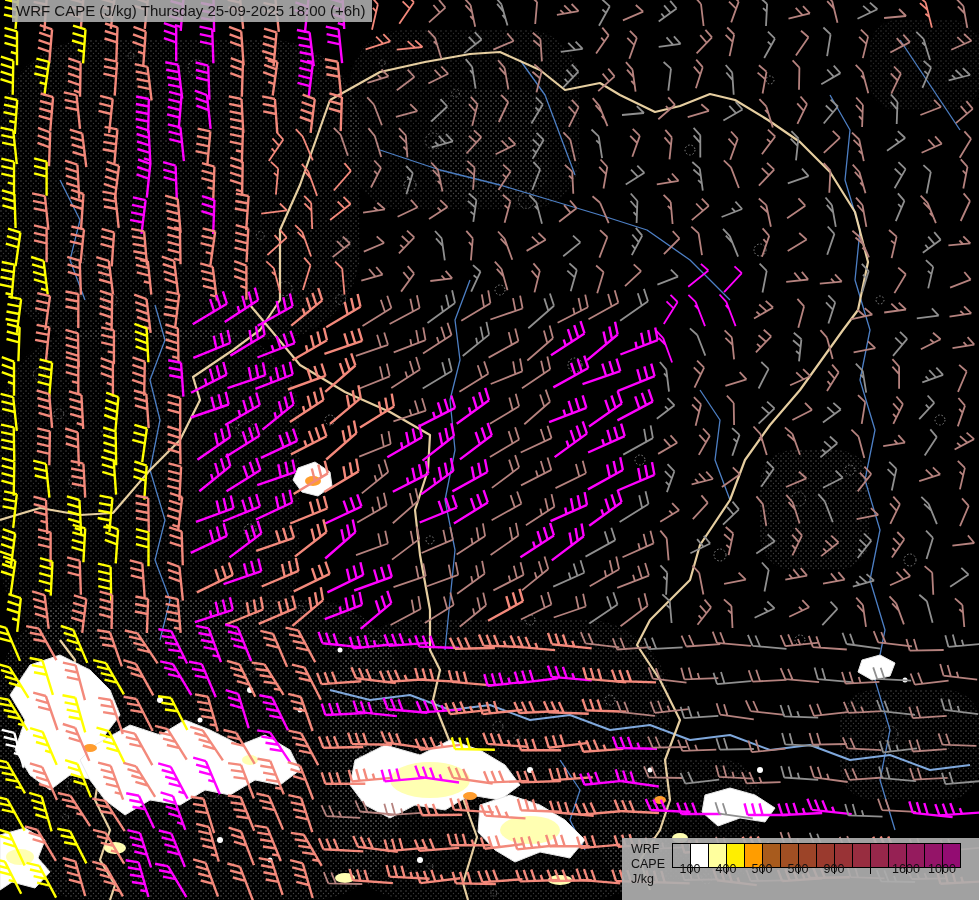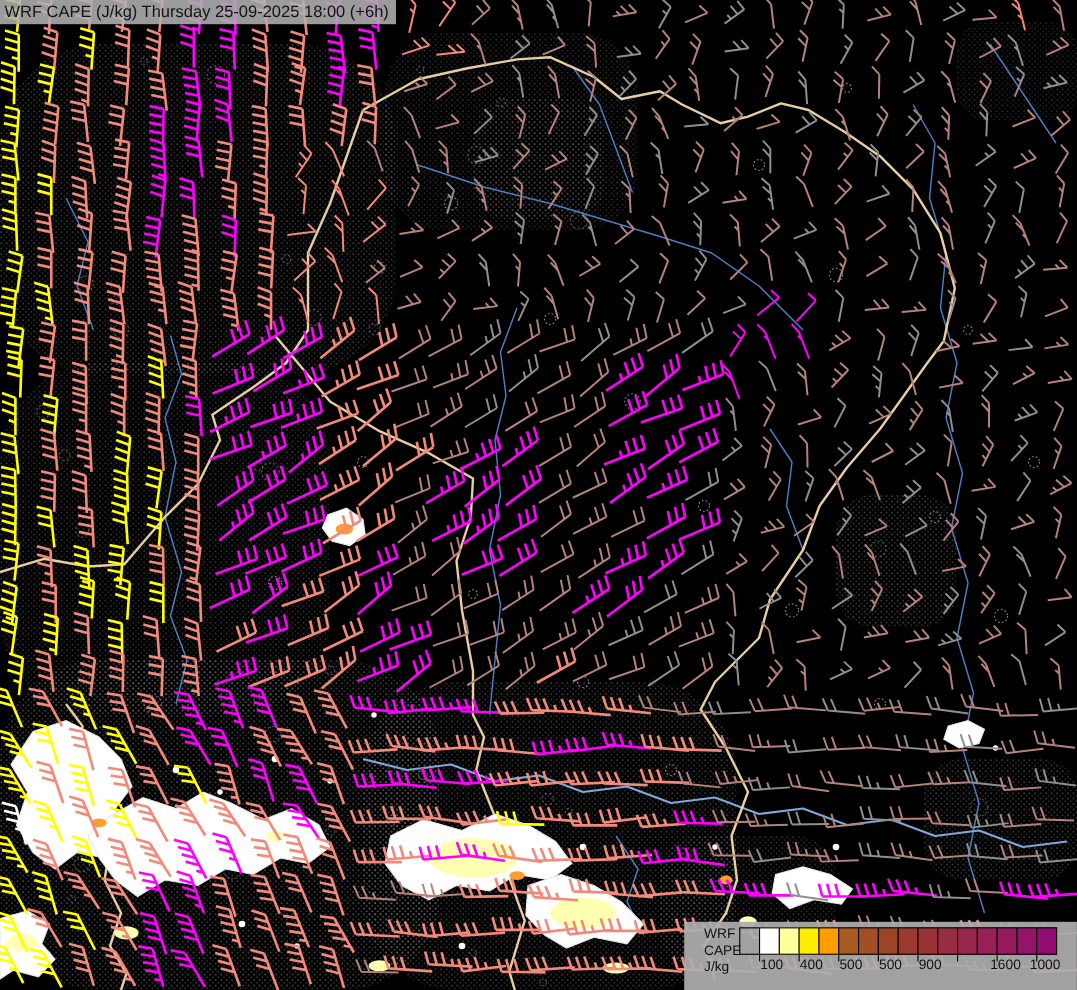--- a/index.html
+++ b/index.html
@@ -1,29 +1,29 @@
 <!DOCTYPE html>
 <html><head>
 <meta charset="utf-8">
 <style>
   html,body{margin:0;padding:0;background:#000;}
   #map-container{position:relative;width:979px;height:900px;background:#000;overflow:hidden;
     font-family:"Liberation Sans",sans-serif;}
   #map-svg{position:absolute;left:0;top:0;}
-  #title-overlay{position:absolute;left:0;top:0;z-index:5;}
+  #title-overlay{position:absolute;left:0;top:0;z-index:5;padding-left:12px;}
   .title-line{display:table;background:rgba(176,176,176,0.88);color:#141414;
     font-size:15px;line-height:19px;padding:1px 7px 2px 4px;white-space:nowrap;}
   #legend{position:absolute;right:0;bottom:0;width:357px;height:62px;z-index:5;
     background:rgba(173,173,173,0.93);color:#111;}
-  #legend-labels{position:absolute;left:18px;top:4px;font-size:12.5px;line-height:15px;}
+  #legend-labels{position:absolute;left:9px;top:4px;font-size:12.5px;line-height:15px;}
   #legend-bar{position:absolute;left:50px;top:5px;display:flex;}
   .legend-cell{width:19px;height:25px;box-sizing:border-box;border:1px solid #000;margin-left:-1px;}
   .legend-cell:first-child{margin-left:0;}
   .legend-tick{position:absolute;width:1px;height:6px;background:#000;top:30px;}
-  .legend-tick-label{position:absolute;top:32px;width:44px;margin-left:-22px;text-align:right;
+  .legend-tick-label{position:absolute;top:24px;width:44px;margin-left:-22px;text-align:center;
     font-size:12.5px;color:#111;}
 </style>
 </head>
 <body>
 
 <div id="map-container">
   <svg id="map-svg" width="979" height="900">
     <defs>
       <pattern id="dots" width="5" height="5" patternUnits="userSpaceOnUse">
         <circle cx="1" cy="1" r="0.8" fill="#8a8a8a"></circle>

